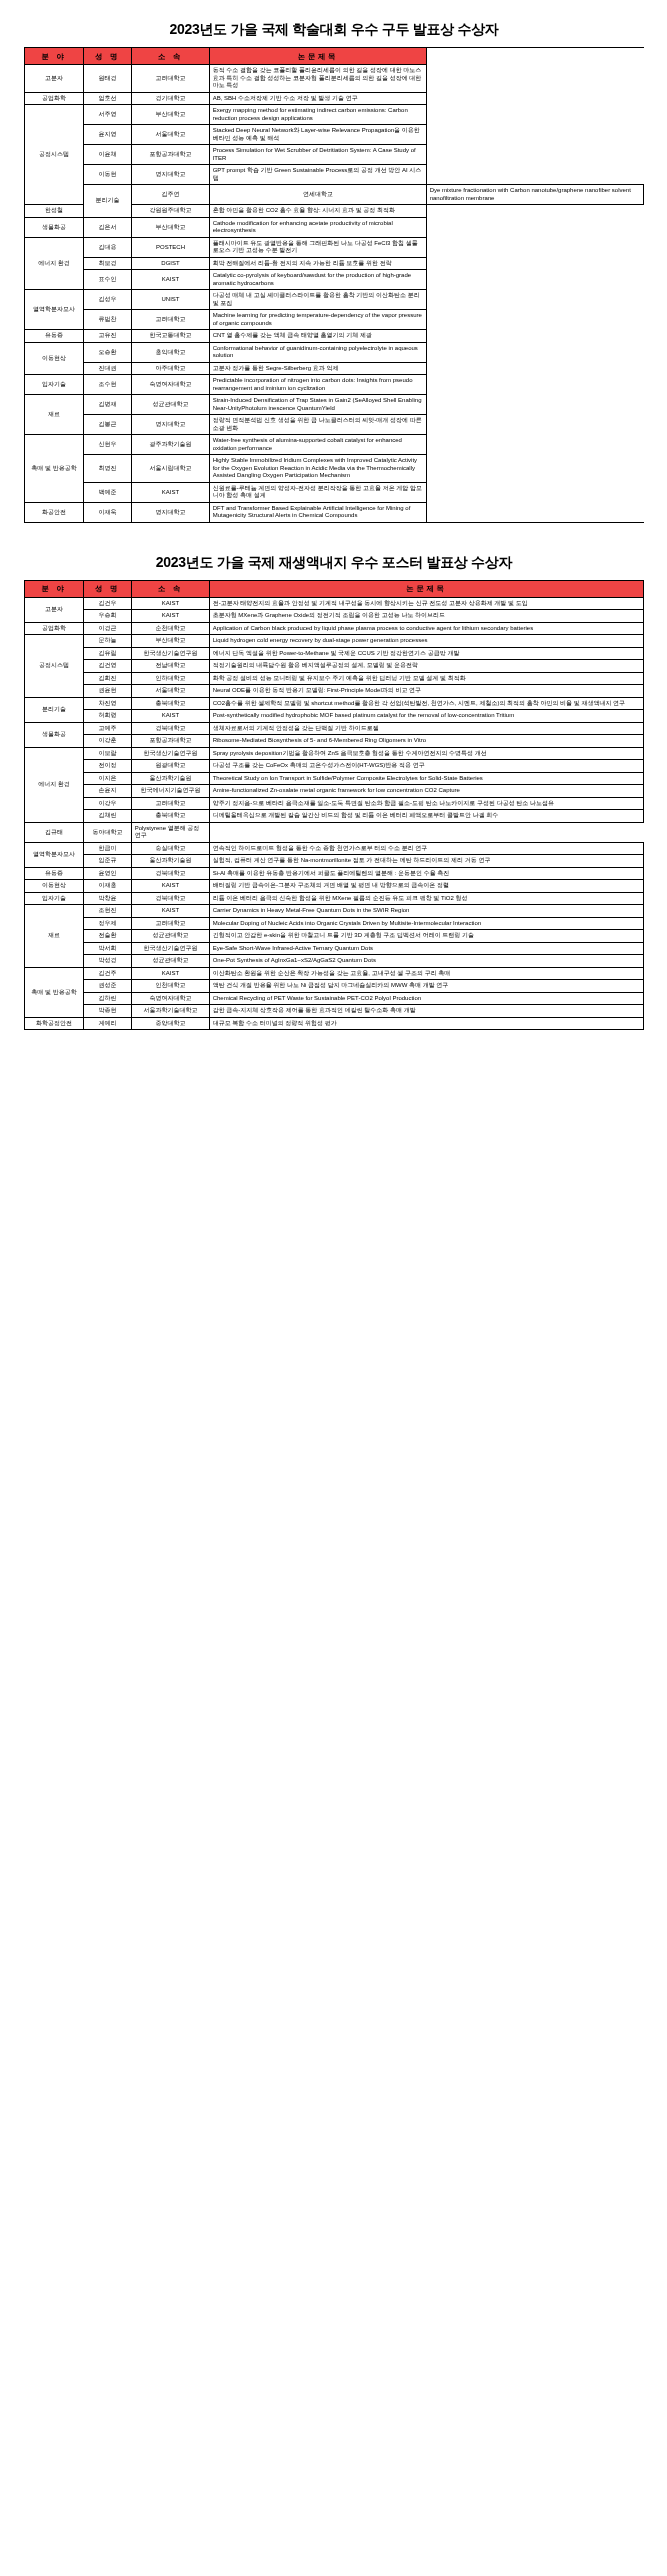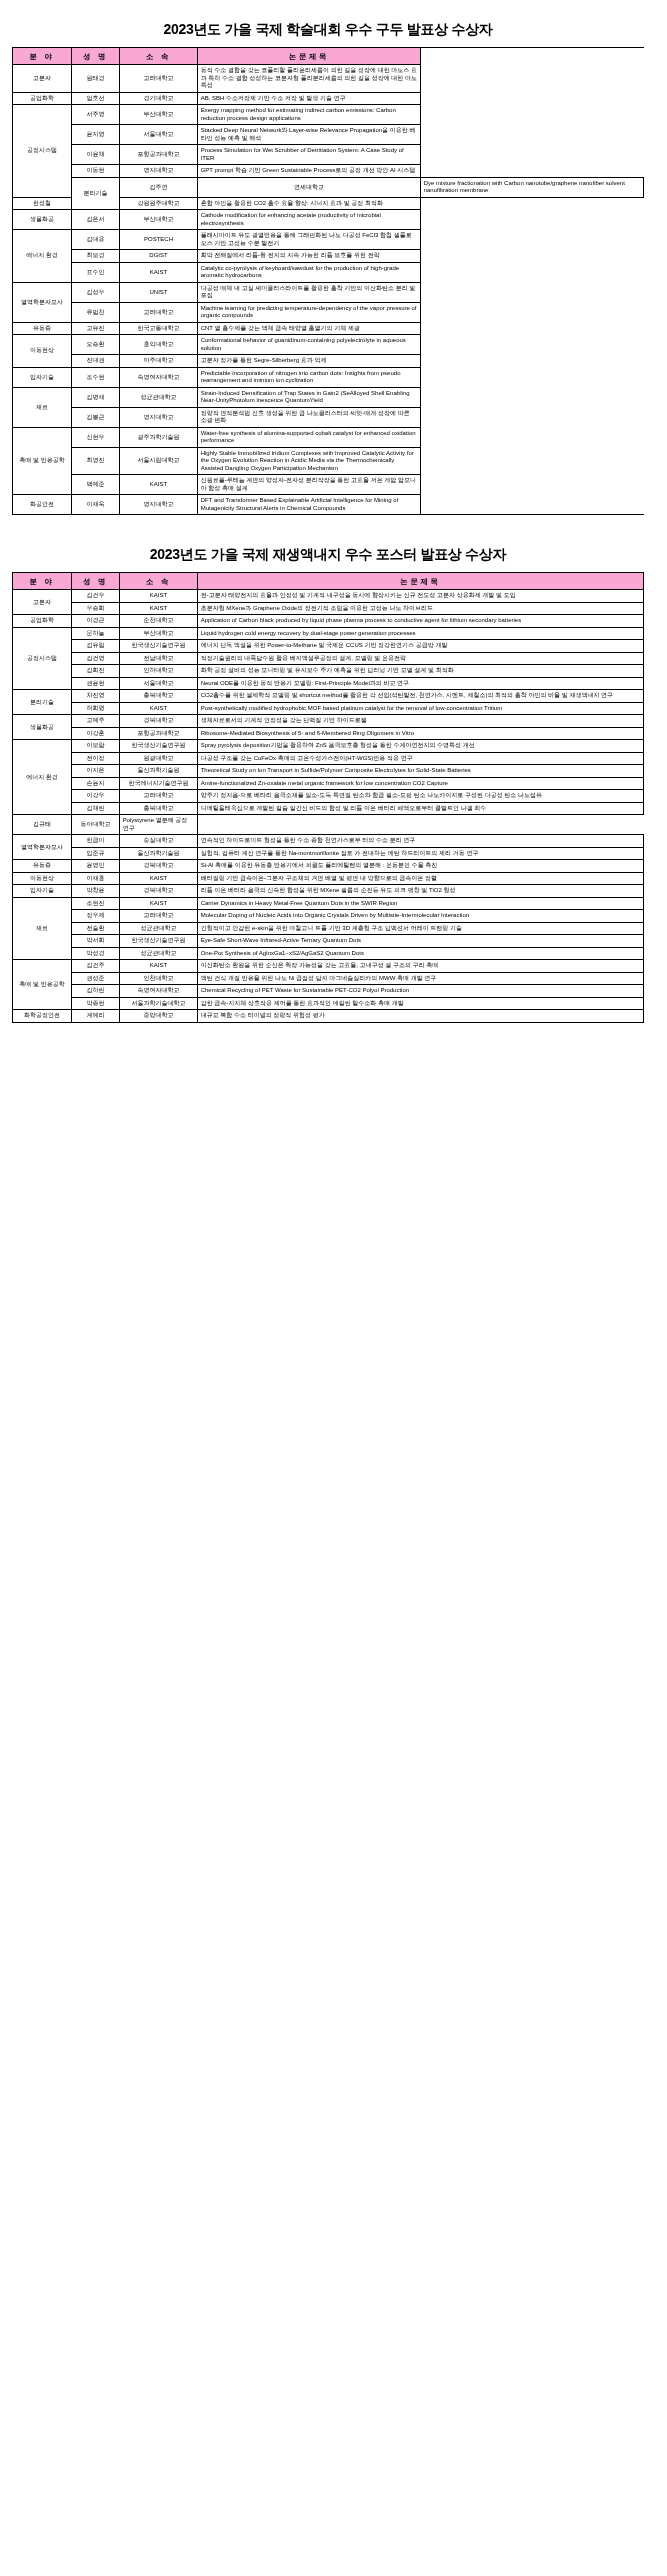--- a/index.html
+++ b/index.html
@@ -6,21 +6,21 @@
   body {
     margin: 0;
     padding: 0;
     background: #ffffff;
     font-family: "Liberation Sans", sans-serif;
     color: #000000;
     width: 668px;
   }
   .page {
     width: 668px;
-    padding: 12px 24px 20px 12px;
+    padding: 12px 24px 20px 24px;
   }
   .doc-title {
     text-align: center;
     font-size: 14px;
     font-weight: bold;
     letter-spacing: -0.3px;
     margin: 9.4px 0 8px 0;
     color: #000;
   }
   .doc-title.second {
@@ -34,21 +34,21 @@
     border-bottom: 1.3px solid #000;
   }
   table.award th, table.award td {
     border: 0.7px solid #000;
     padding: 2px 2.7px;
     vertical-align: middle;
     font-size: 6px;
     line-height: 1.25;
   }
   table.award thead th {
-    background: #f9a8d4;
+    background: #ef4444;
     font-size: 7.4px;
     font-weight: bold;
     text-align: center;
     letter-spacing: 2.7px;
     padding: 3.4px 1.3px;
     border-bottom: 1px solid #000;
   }
   col.c-field  { width: 59px; }
   col.c-name   { width: 48px; }
   col.c-affil  { width: 78px; }

